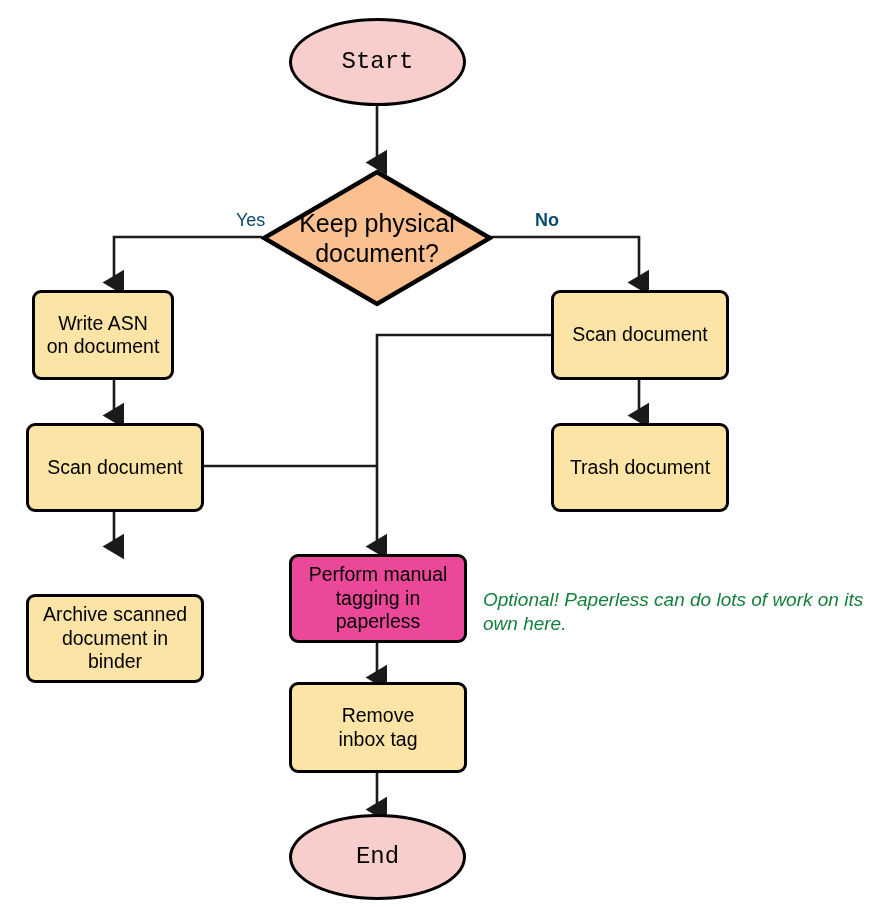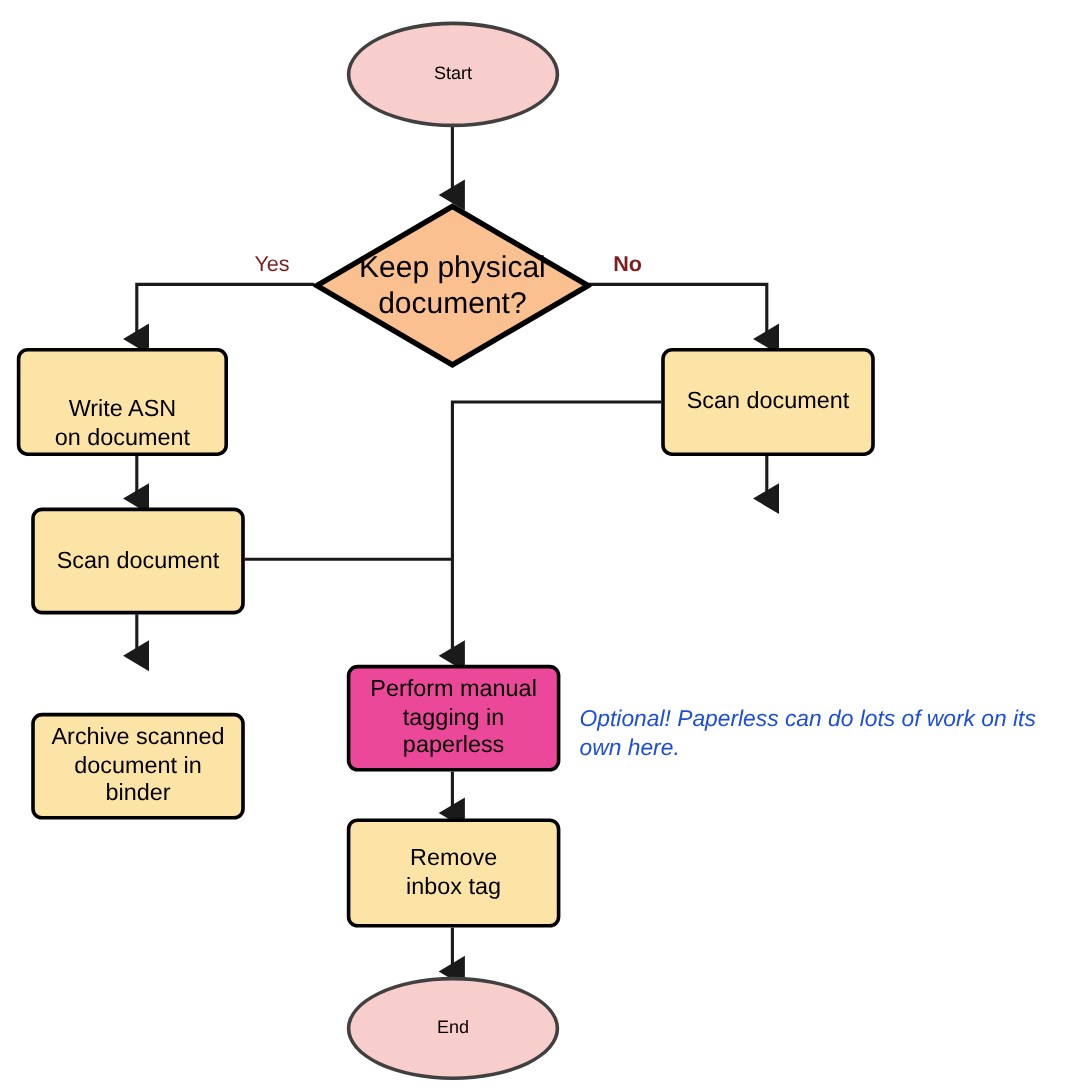--- a/index.html
+++ b/index.html
@@ -34,23 +34,24 @@
     text-align: center;
     color: #000000;
     z-index: 2;
   }
   .node-label {
     display: block;
     line-height: 1.20;
     white-space: pre-line;
   }
   .terminator {
-    border: 3px solid #404040;
+    border: 3px solid #000000;
     border-radius: 50%;
-    font-size: 15px;
+    font-size: 24px;
+    font-family: Liberation Mono, monospace;
   }
   .process {
     border: 3px solid #000000;
     border-radius: 9px;
     font-size: 19.5px;
   }
   .decision-wrap {
     position: absolute;
     z-index: 2;
   }
@@ -70,30 +71,31 @@
     justify-content: center;
     text-align: center;
     font-size: 25px;
     color: #000000;
     line-height: 1.20;
     white-space: pre-line;
   }
   .edge-label {
     position: absolute;
     font-size: 18px;
-    color: #7f1d1d;
+    color: #0c4a6e;
     z-index: 3;
     background: #ffffff;
     padding: 0 2px;
+    margin-left: 24px;
   }
   .note {
     position: absolute;
     font-size: 19px;
     font-style: italic;
-    color: #1d4ed8;
+    color: #15803d;
     line-height: 1.28;
     z-index: 3;
   }
 </style>
 </head>
 <body>
 
 <div id="canvas">
 
   <svg id="edges" viewBox="0 0 888 907" width="888" height="907">
@@ -135,22 +137,22 @@
     <svg width="232" height="138" viewBox="0 0 232 138">
       <polygon points="116,3 229,69 116,135 3,69" fill="#fac090" stroke="#000000" stroke-width="4.5" stroke-linejoin="miter"></polygon>
     </svg>
     <div class="decision-text">Keep physical
 document?</div>
   </div>
 
   <div class="edge-label" style="left:210px; top:210px;">Yes</div>
   <div class="edge-label" style="left:509px; top:210px;font-weight:bold;">No</div>
 
-  <div class="node process" style="left:14px; top:290px; width:176px; height:90px;
-              background:#fce3a6;align-items:flex-end;">
+  <div class="node process" style="left:32px; top:290px; width:142px; height:90px;
+              background:#fce3a6;">
     <span class="node-label">Write ASN
 on document</span>
   </div>
 
   <div class="node process" style="left:26px; top:423px; width:178px; height:89px;
               background:#fce3a6;">
     <span class="node-label">Scan document</span>
   </div>
 
   <div class="node process" style="left:26px; top:554px; width:178px; height:89px;
@@ -158,20 +160,24 @@
     <span class="node-label">Archive scanned
 document in
 binder</span>
   </div>
 
   <div class="node process" style="left:551px; top:290px; width:178px; height:90px;
               background:#fce3a6;">
     <span class="node-label">Scan document</span>
   </div>
 
+  <div class="node process" style="left:551px; top:423px; width:178px; height:89px;
+              background:#fce3a6;">
+    <span class="node-label">Trash document</span>
+  </div>
 
   <div class="node process" style="left:289px; top:554px; width:178px; height:89px;
               background:#ec4899;">
     <span class="node-label">Perform manual
 tagging in
 paperless</span>
   </div>
 
   <div class="node process" style="left:289px; top:682px; width:178px; height:91px;
               background:#fce3a6;">

